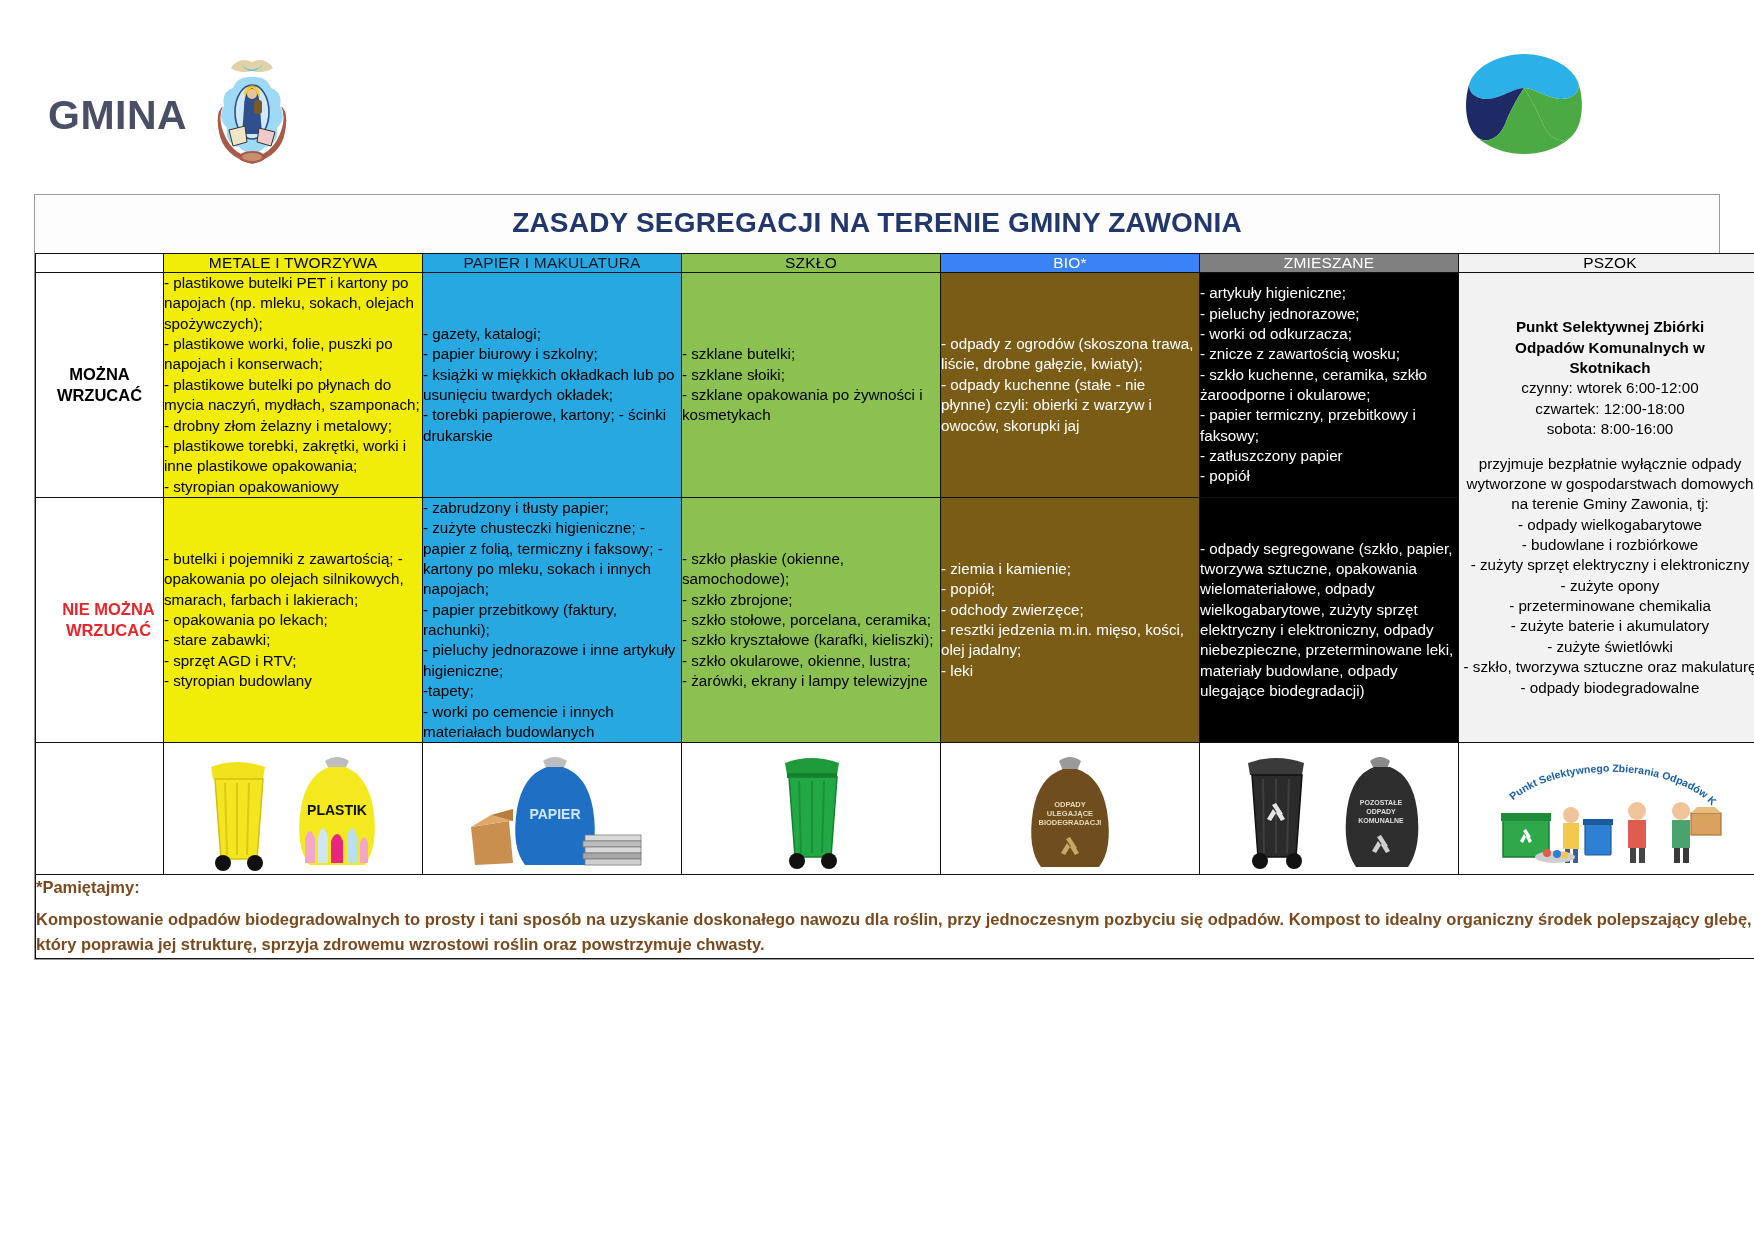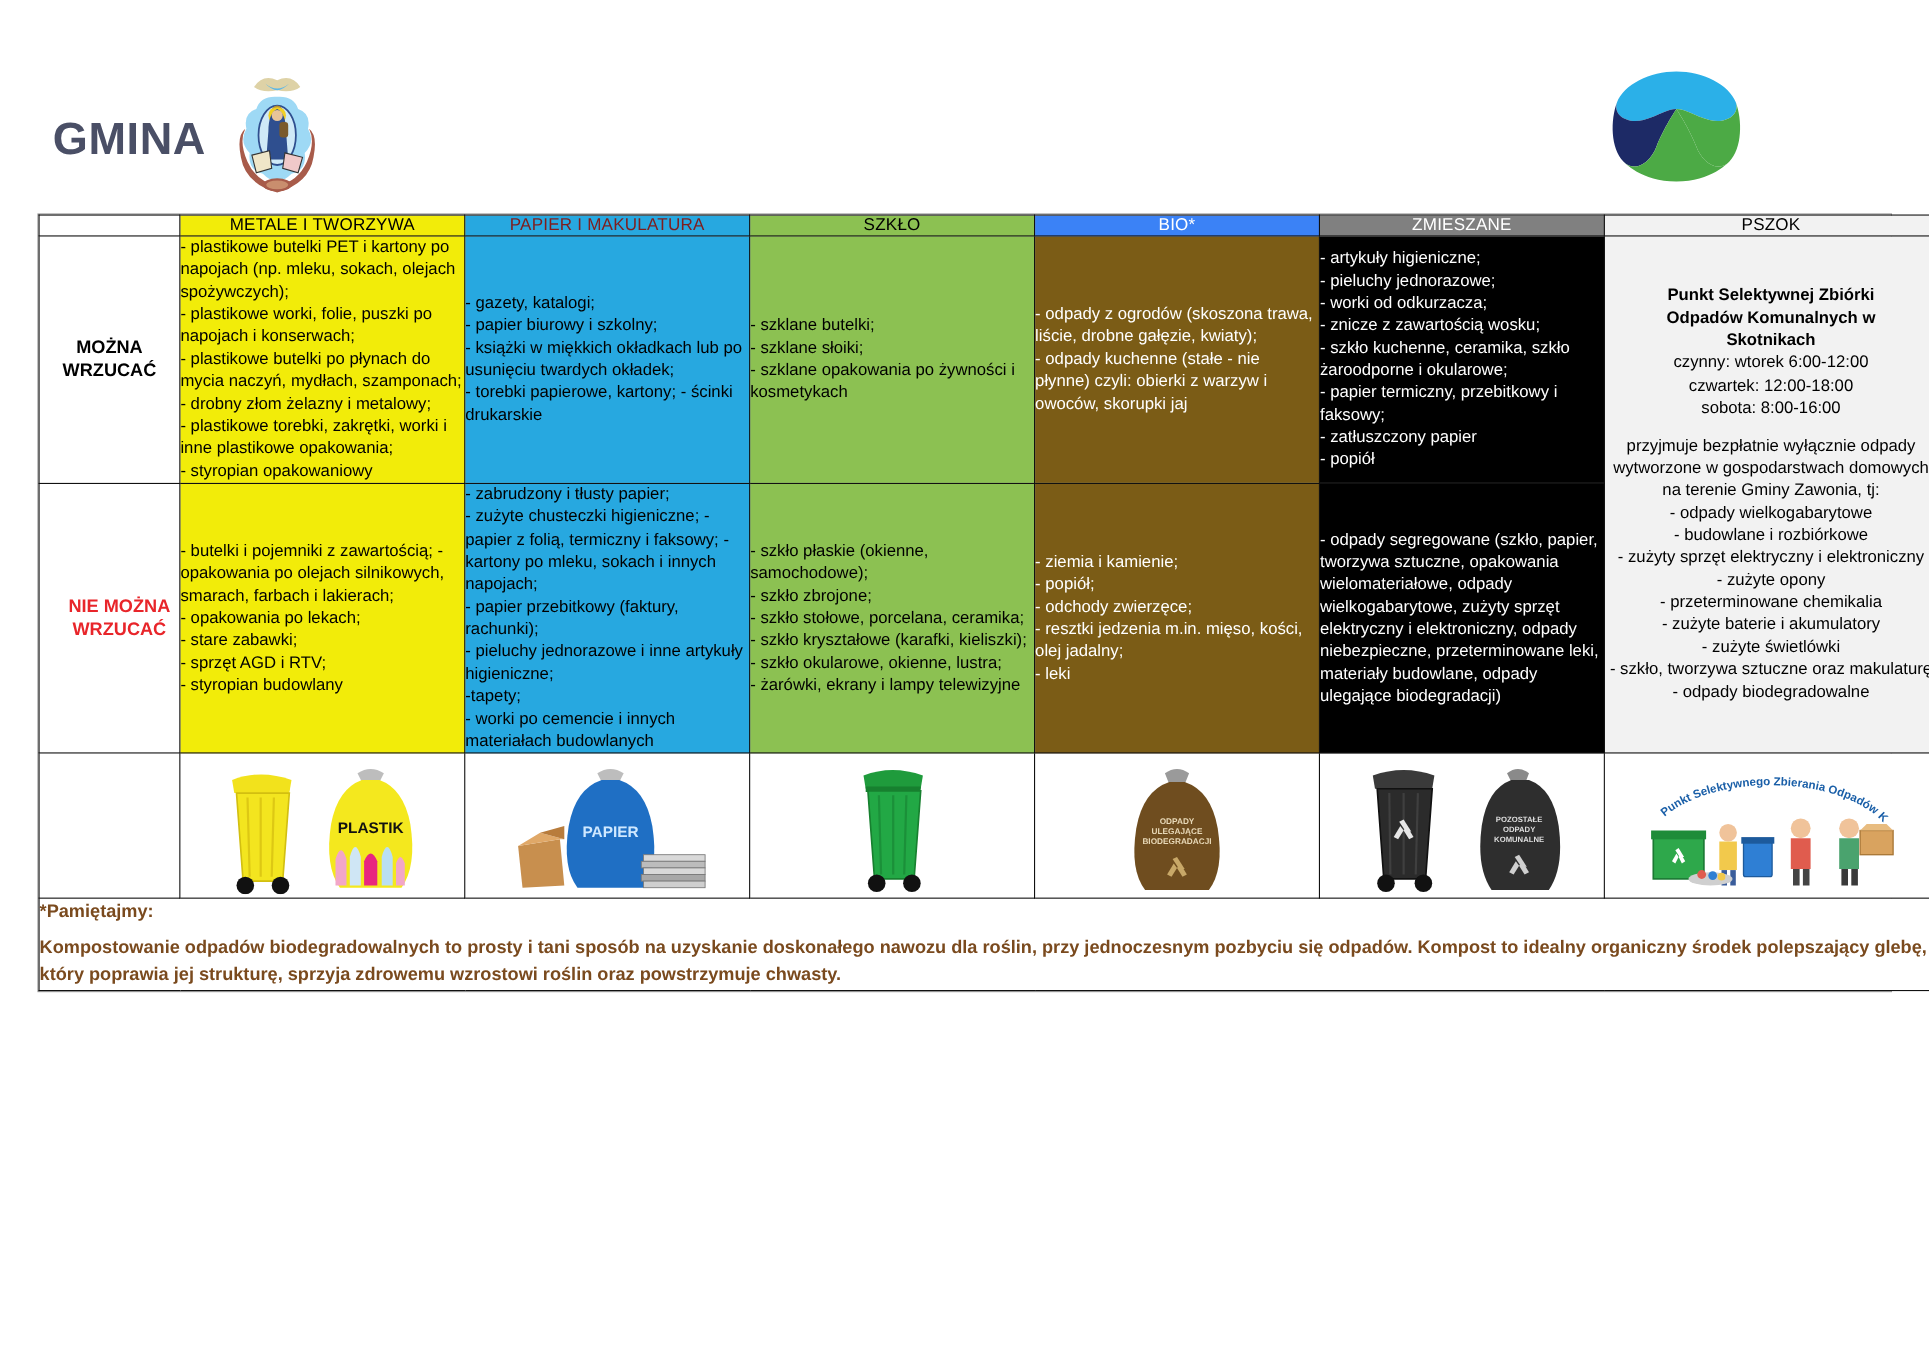--- a/index.html
+++ b/index.html
@@ -12,21 +12,20 @@
     width: 1754px; height: 1240px;
     font-family: "Liberation Sans", sans-serif;
     position: relative;
     overflow: hidden;
   }
 
   
   .top-bar {
     height: 190px;
     position: relative;
-    margin-top: 11px;
   }
   .gmina-block {
     position: absolute;
     left: 48px; top: 52px;
     display: flex;
     align-items: center;
     gap: 22px;
   }
   .gmina-text {
     font-size: 41px;
@@ -93,21 +92,21 @@
   
   .hdr {
     text-align: center;
     font-size: 15.5px;
     font-weight: normal;
     padding: 7px 4px;
     letter-spacing: 0.2px;
   }
   .hdr-blank { background: #fff; border: 1px solid #111; }
   .h-metal  { background: #f2ec09; color: #000; }
-  .h-papier { background: #27a8e0; color: #7f1d1d; }
+  .h-papier { background: #27a8e0; color: #0f172a; }
   .h-szklo  { background: #8cc152; color: #000; }
   .h-bio    { background: #3b82f6; color: #fff; }
   .h-zmie   { background: #808080; color: #fff; }
   .h-pszok  { background: #f2f2f2; color: #000; }
 
   
   .rowlabel {
     text-align: center;
     font-size: 16.5px;
     font-weight: bold;
@@ -218,20 +217,21 @@
                  C86 90 100 98 110 88 C122 76 122 50 116 34Z" fill="#4caa45"></path>
         <path d="M44 74 C38 90 24 98 14 88 C14 88 30 106 62 106 C94 106 110 88 110 88
                  C100 98 86 90 80 74 C74 58 62 40 62 40 C62 40 50 58 44 74Z" fill="#4caa45"></path>
       </svg>
     </div>
   </div>
 </div>
 
 <div class="sheet">
 
+  <div class="title-bar">ZASADY SEGREGACJI NA TERENIE GMINY ZAWONIA</div>
 
   <table class="grid">
     <colgroup>
       <col class="c-label">
         <col class="c-col">
         <col class="c-col">
         <col class="c-col">
       <col class="c-col">
         <col class="c-col">
         <col class="c-pszok">

